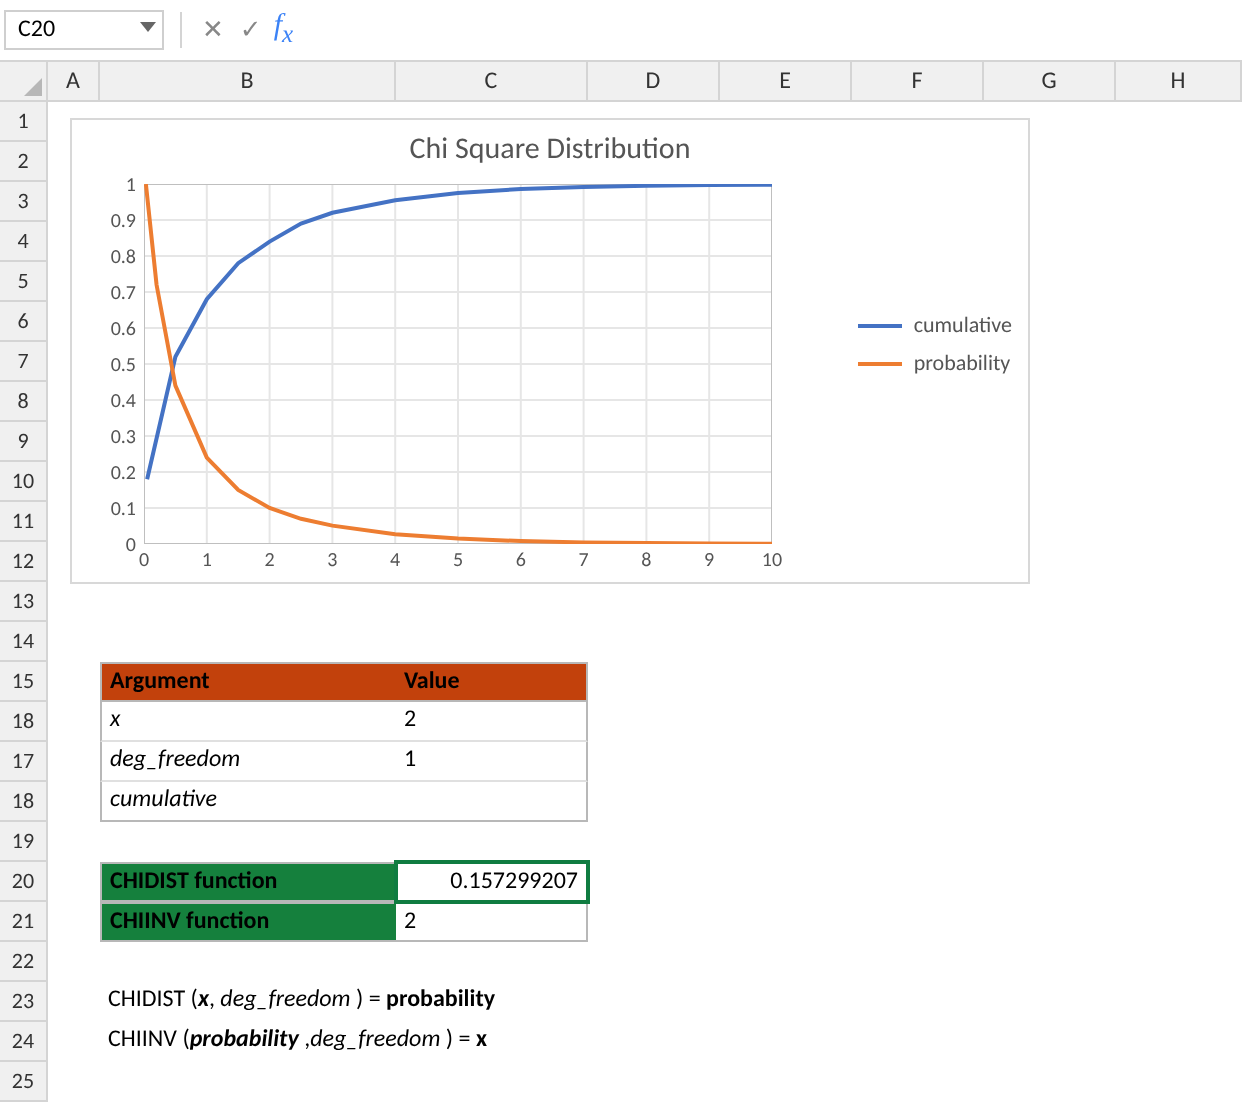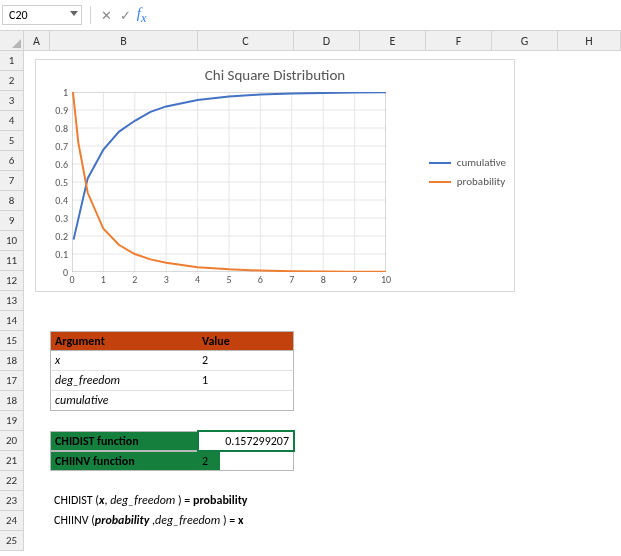--- a/index.html
+++ b/index.html
@@ -241,21 +241,21 @@
       <div class="cell tblhead leftb" style="left: 26px; top: 280px; width: 148px; height: 20px;">Argument</div>
       <div class="cell tblhead rightb" style="left: 174px; top: 280px; width: 96px; height: 20px;">Value</div>
       <div class="cell tblcell leftb arglabel" style="left: 26px; top: 300px; width: 148px; height: 20px;">x</div>
       <div class="cell tblcell rightb" style="left: 174px; top: 300px; width: 96px; height: 20px;">2</div>
       <div class="cell tblcell leftb arglabel" style="left: 26px; top: 320px; width: 148px; height: 20px;">deg_freedom</div>
       <div class="cell tblcell rightb" style="left: 174px; top: 320px; width: 96px; height: 20px;">1</div>
       <div class="cell tblcell leftb lastr arglabel" style="left: 26px; top: 340px; width: 148px; height: 20px;">cumulative</div>
       <div class="cell tblcell rightb lastr" style="left: 174px; top: 340px; width: 96px; height: 20px;"></div>
       <div class="cell grn leftb" style="left: 26px; top: 380px; width: 148px; height: 20px;">CHIDIST function</div>
       <div class="cell resultcell rightb selected-cell" style="left: 174px; top: 380px; width: 96px; height: 20px; text-align: right;">0.157299207</div>
-      <div class="cell grn leftb" style="left: 26px; top: 400px; width: 170px; height: 20px;">CHIINV function</div>
+      <div class="cell grn leftb" style="left: 26px; top: 400px; width: 148px; height: 20px;">CHIINV function</div>
       <div class="cell resultcell rightb" style="left: 174px; top: 400px; width: 96px; height: 20px; text-align: left;">2</div>
       <div class="cell" style="left: 26px; top: 440px; width: 376px; height: 20px;"><span>CHIDIST (</span><b><i>x</i></b><span>, </span><i>deg_freedom</i><span> ) = </span><b>probability</b></div>
       <div class="cell" style="left: 26px; top: 460px; width: 376px; height: 20px;"><span>CHIINV (</span><b><i>probability</i></b><span> ,</span><i>deg_freedom</i><span> ) = </span><b>x</b></div>
     </div>
 
   <div class="chart">
     <div class="chart-title">Chi Square Distribution</div>
     <div class="plot-area" id="plotArea">
       <svg class="plot-svg" id="plotSvg" viewBox="0 0 314 180">
           <line x1="0" y1="0" x2="0" y2="180" stroke="#e6e6e6" stroke-width="1"></line>

